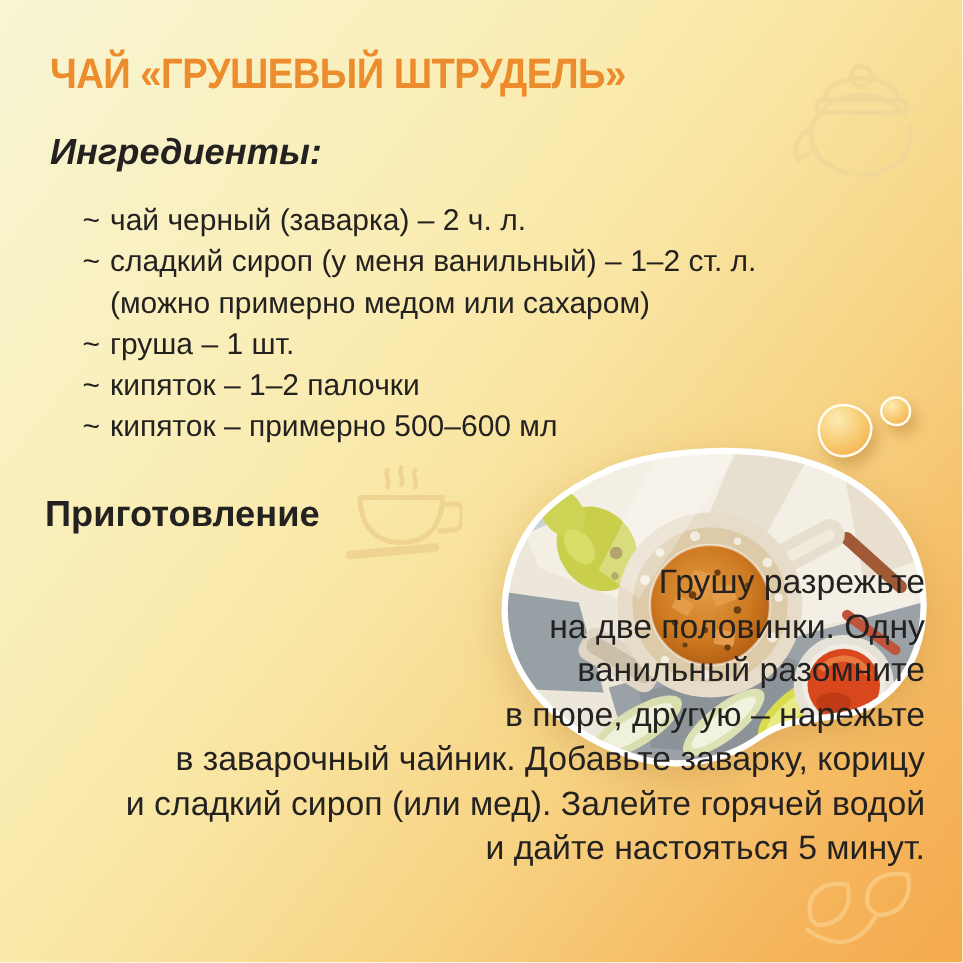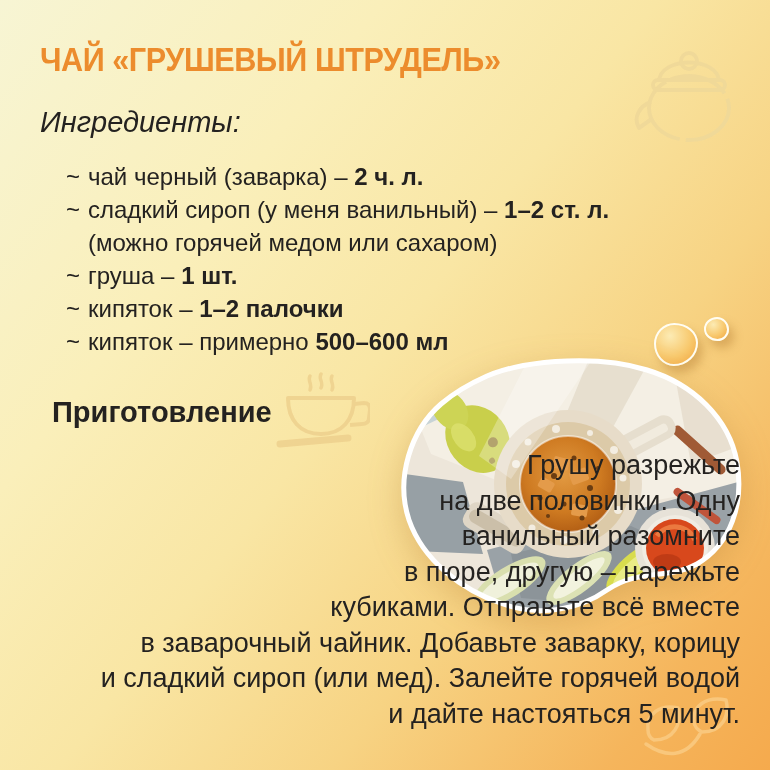--- a/index.html
+++ b/index.html
@@ -13,32 +13,32 @@
   }
   .title{
     position:absolute;left:40px;top:40px;
     font-size:34px;font-weight:700;color:#EC8C2D;
     letter-spacing:-0.5px;white-space:nowrap;
     transform:scaleX(0.9);transform-origin:left center;
     margin:0;
   }
   .ing-heading{
     position:absolute;left:40px;top:106px;
-    font-size:29px;font-style:italic;font-weight:400;margin:0;
+    font-size:29px;font-style:italic;font-weight:700;margin:0;
   }
   .ingredients{
     position:absolute;left:66px;top:160px;width:600px;
     font-size:24px;line-height:33px;
   }
   .ing-row{display:flex;}
   .tilde{width:22px;flex:0 0 22px;}
-  .ing-text b{font-weight:700;}
+  .ing-text b{font-weight:400;}
   .ing-note{display:block;}
   .prep-heading{
-    position:absolute;left:52px;top:396px;
+    position:absolute;left:36px;top:396px;
     font-size:29px;font-weight:700;margin:0;
   }
   .prep-lines{
     position:absolute;left:40px;top:448px;width:700px;
     font-size:27px;line-height:35.5px;text-align:right;
   }
   
   .photo{
     position:absolute;left:391px;top:354px;width:354px;height:268px;
     filter:drop-shadow(0 10px 16px rgba(170,110,40,0.28));
@@ -199,21 +199,21 @@
 
   <h2 class="ing-heading">Ингредиенты:</h2>
 
   <div class="ingredients">
     <div class="ing-row">
       <span class="tilde">~</span>
       <span class="ing-text"><span>чай черный (заварка) – </span><b>2 ч. л.</b></span>
     </div>
     <div class="ing-row">
       <span class="tilde">~</span>
-      <span class="ing-text"><span>сладкий сироп (у меня ванильный) – </span><b>1–2 ст. л.</b><span class="ing-note">(можно горячей медом или сахаром)</span></span>
+      <span class="ing-text"><span>сладкий сироп (у меня ванильный) – </span><b>1–2 ст. л.</b><span class="ing-note">(можно примерно медом или сахаром)</span></span>
     </div>
     <div class="ing-row">
       <span class="tilde">~</span>
       <span class="ing-text"><span>груша – </span><b>1 шт.</b></span>
     </div>
     <div class="ing-row">
       <span class="tilde">~</span>
       <span class="ing-text"><span>кипяток – </span><b>1–2 палочки</b></span>
     </div>
     <div class="ing-row">
@@ -222,19 +222,18 @@
     </div>
   </div>
 
   <h2 class="prep-heading">Приготовление</h2>
 
   <div class="prep-lines">
     <div>Грушу разрежьте</div>
     <div>на две половинки. Одну</div>
     <div>ванильный разомните</div>
     <div>в пюре, другую – нарежьте</div>
-    <div>кубиками. Отправьте всё вместе</div>
     <div>в заварочный чайник. Добавьте заварку, корицу</div>
     <div>и сладкий сироп (или мед). Залейте горячей водой</div>
     <div>и дайте настояться 5 минут.</div>
   </div>
 
 </div>
 
 </body></html>

